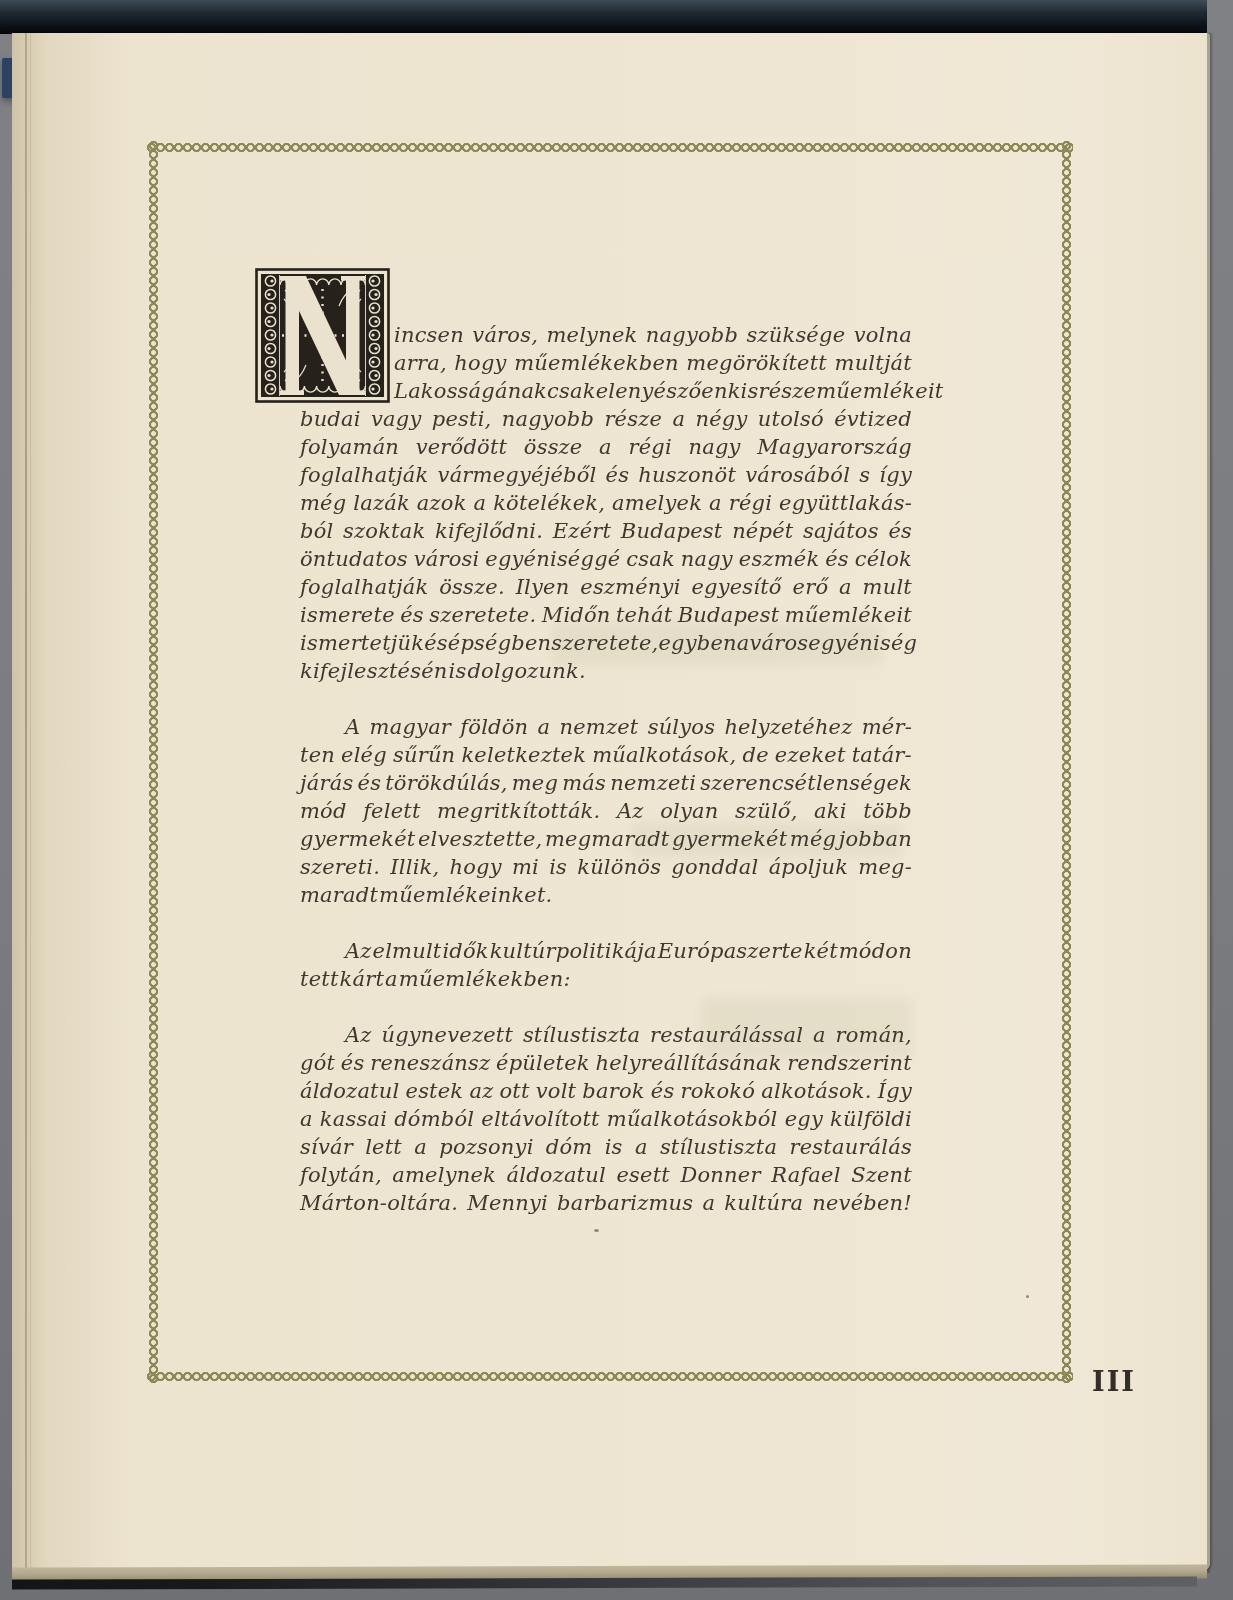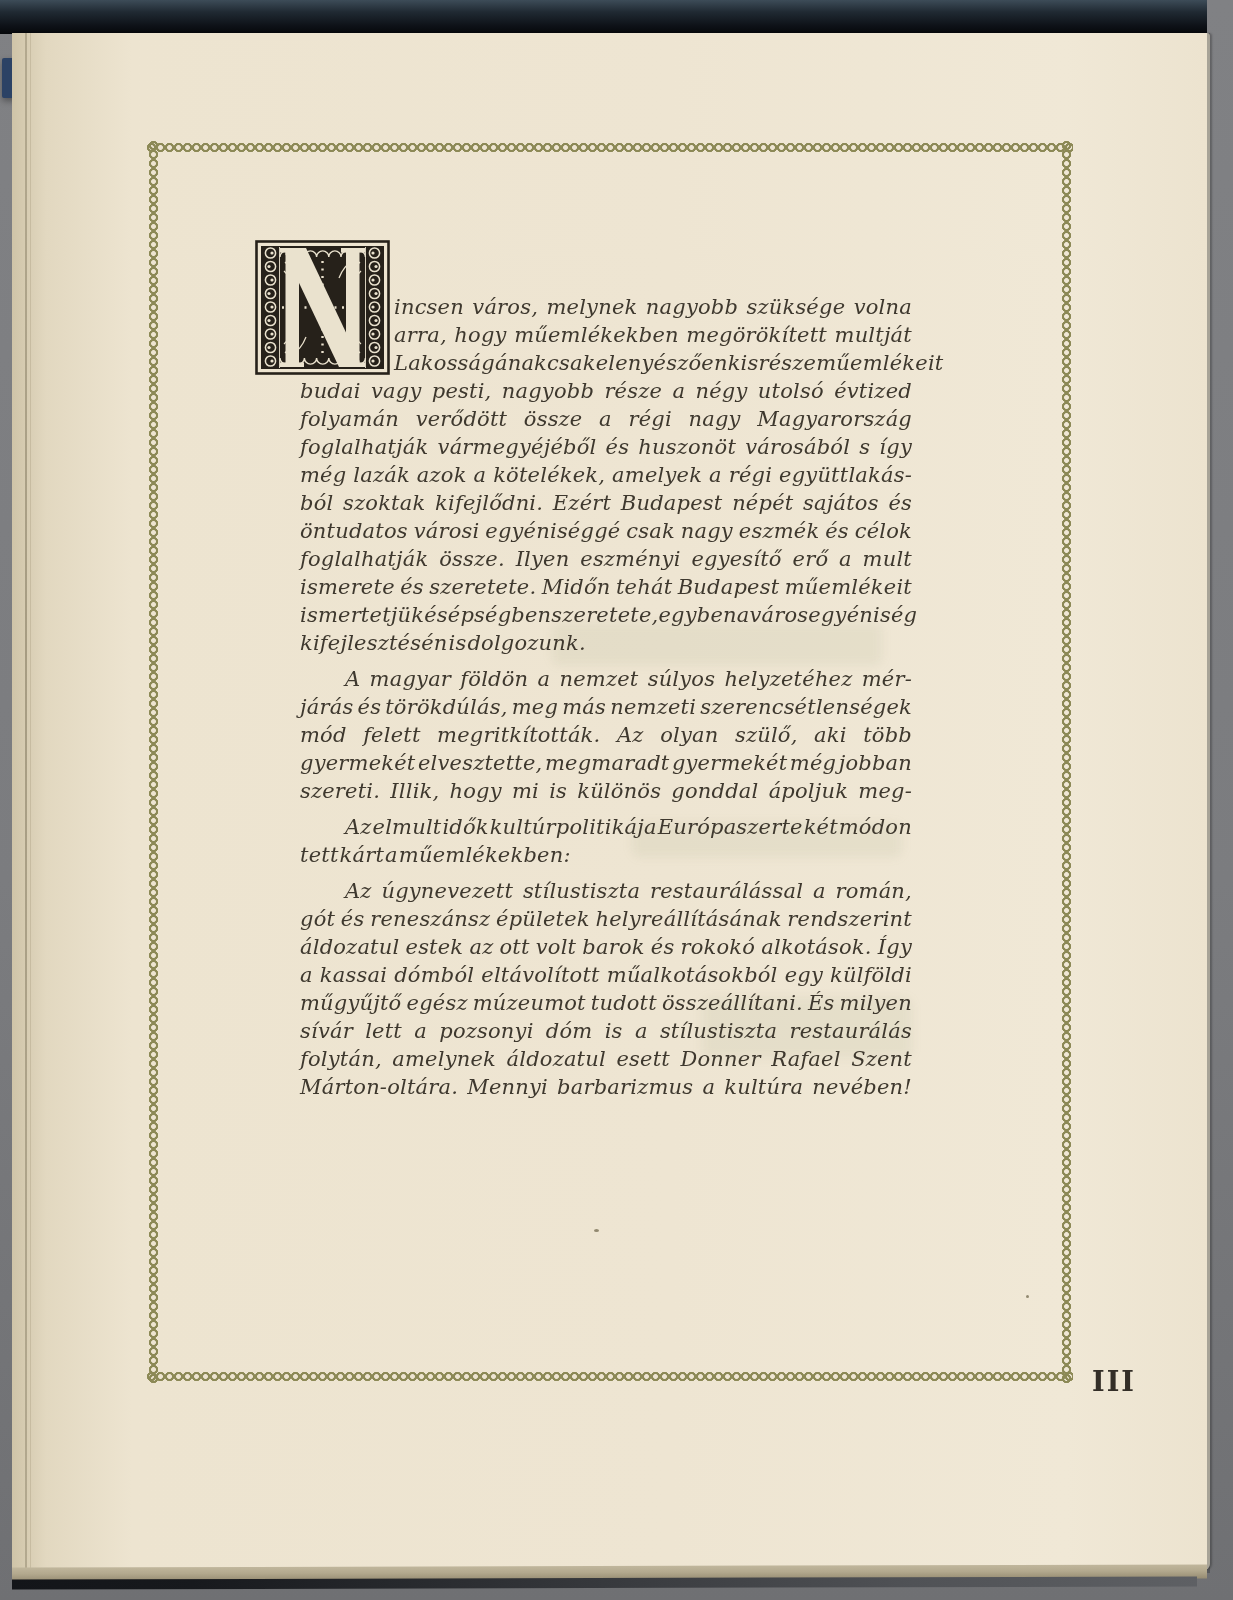--- a/index.html
+++ b/index.html
@@ -60,21 +60,21 @@
   }
   .b-left{left:0;} .b-right{right:0;}
   
   .text-block{
     position:absolute;left:288px;top:260px;width:612px;
     color:var(--ink);
     font-style:italic;
     font-size:21px;
     letter-spacing:.2px;
   }
-  .para{margin-bottom:8px;}
+  .para{margin-bottom:8px;margin-top:28px;}
   .line{
     display:flex;justify-content:space-between;align-items:baseline;
     height:28px;line-height:28px;white-space:nowrap;
   }
   .line span{line-height:28px;}
   .line.last{justify-content:flex-start;gap:1px;}
   .line.indent{padding-left:45px;}
   
   .dropcap{
     float:left;width:135px;height:130px;
@@ -356,20 +356,30 @@
             <span>A</span>
             <span>magyar</span>
             <span>földön</span>
             <span>a</span>
             <span>nemzet</span>
             <span>súlyos</span>
             <span>helyzetéhez</span>
             <span>mér-</span>
           </div>
           <div class="line just">
+            <span>ten</span>
+            <span>elég</span>
+            <span>sűrűn</span>
+            <span>keletkeztek</span>
+            <span>műalkotások,</span>
+            <span>de</span>
+            <span>ezeket</span>
+            <span>tatár-</span>
+          </div>
+          <div class="line just">
             <span>járás</span>
             <span>és</span>
             <span>törökdúlás,</span>
             <span>meg</span>
             <span>más</span>
             <span>nemzeti</span>
             <span>szerencsétlenségek</span>
           </div>
           <div class="line just">
             <span>mód</span>
@@ -392,20 +402,24 @@
           <div class="line just">
             <span>szereti.</span>
             <span>Illik,</span>
             <span>hogy</span>
             <span>mi</span>
             <span>is</span>
             <span>különös</span>
             <span>gonddal</span>
             <span>ápoljuk</span>
             <span>meg-</span>
+          </div>
+          <div class="line last">
+            <span>maradt</span>
+            <span>műemlékeinket.</span>
           </div>
         </div>
         <div class="para">
           <div class="line just indent">
             <span>Az</span>
             <span>elmult</span>
             <span>idők</span>
             <span>kultúrpolitikája</span>
             <span>Európaszerte</span>
             <span>két</span>
@@ -450,29 +464,20 @@
           <div class="line just">
             <span>a</span>
             <span>kassai</span>
             <span>dómból</span>
             <span>eltávolított</span>
             <span>műalkotásokból</span>
             <span>egy</span>
             <span>külföldi</span>
           </div>
           <div class="line just">
-            <span>műgyűjtő</span>
-            <span>egész</span>
-            <span>múzeumot</span>
-            <span>tudott</span>
-            <span>összeállítani.</span>
-            <span>És</span>
-            <span>milyen</span>
-          </div>
-          <div class="line just">
             <span>sívár</span>
             <span>lett</span>
             <span>a</span>
             <span>pozsonyi</span>
             <span>dóm</span>
             <span>is</span>
             <span>a</span>
             <span>stílustiszta</span>
             <span>restaurálás</span>
           </div>

